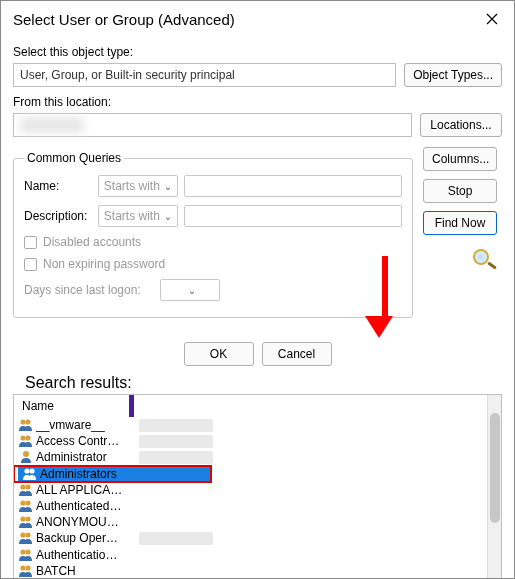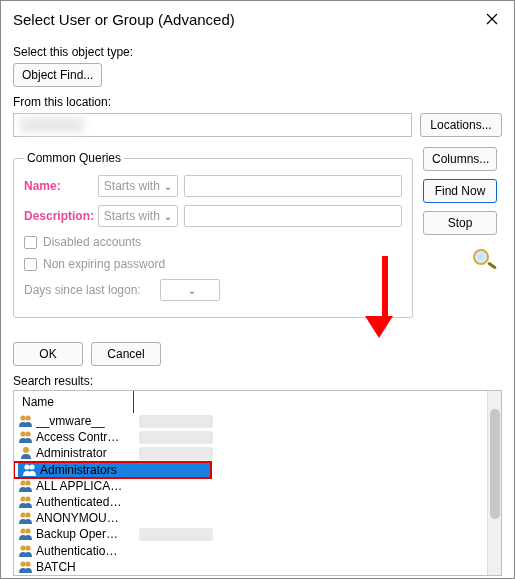--- a/index.html
+++ b/index.html
@@ -43,21 +43,21 @@
     .btn.side { width: 74px; }
     .btn.primary { border: 1.5px solid #0a64d6; color: #000; }
     .fieldset {
       border: 1px solid #c8c8c8; border-radius: 3px; padding: 10px 10px 8px 10px;
       margin-top: 6px; position: relative;
       width: 400px;
     }
     .fieldset legend { font-size: 12px; padding: 0 3px; }
     .queries-layout { display: flex; align-items:flex-start; gap: 10px; }
     .fs-row { display:flex; align-items:center; margin-bottom:8px; gap:6px; }
-    .fs-label { width: 68px; color:#ec4899; font-size: 12px; font-weight: bold; }
+    .fs-label { width: 68px; color:#000000; font-size: 12px; }
     .dim { color:#9a9a9a; }
     .combo {
       border:1px solid #c8c8c8; height:22px; width: 80px; font-size:12px;
       display:flex; align-items:center; justify-content:center; gap:4px;
       color:#9a9a9a; border-radius: 2px; background:#fff;
     }
     .combo.wide { width: 60px; }
     .chev { font-size:10px; color:#666; }
     .txt {
       border:1px solid #c8c8c8; height:22px; flex:1; background:#fff; border-radius:2px;
@@ -75,31 +75,31 @@
       position: absolute; left: 376px; top: 256px; pointer-events:none;
     }
     .red-arrow .shaft { width:6px; height:60px; background:#ff0000; margin:0 auto; }
     .red-arrow .head {
       width:0; height:0;
       border-left:14px solid transparent;
       border-right:14px solid transparent;
       border-top:22px solid #ff0000;
       margin-left:-11px;
     }
-    .bottom-buttons { display:flex; justify-content:flex-start; gap:8px; margin-top: 24px; }
-    .section-label2 { margin-top: 8px; font-size:12px; }
+    .bottom-buttons { display:flex; justify-content:center; gap:8px; margin-top: 24px; }
+    .section-label2 { margin-top: 8px; font-size:16px;margin-left:12px; }
     .results {
       border:1px solid #bfbfbf; margin-top:2px; height: 186px; overflow:hidden;
       position:relative;
     }
     .results-header {
       display:flex; font-size:12px; background:#fff; border-bottom: 0px solid #e0e0e0;
     }
     .col-h {
-      padding:4px 8px; border-right:1px solid #4c1d95; background:#fff;
+      padding:4px 8px; border-right:5px solid #4c1d95; background:#fff;
     }
     .col-h.name { width: 120px; }
     .col-h.folder { flex:1; }
     .list { overflow-y:hidden; height: 160px; }
     .row-item {
       display:flex; align-items:center; height:16.2px; font-size:12px;
       padding-left: 4px; white-space:nowrap;
     }
     .row-item .icon { width:16px; height:14px; display:inline-flex; align-items:center; justify-content:center; margin-right:2px;}
     .row-item .nm { width: 100px; overflow:hidden; text-overflow:ellipsis; }
@@ -121,21 +121,24 @@
     <svg width="12" height="12" viewBox="0 0 12 12">
         <path d="M1 1 L11 11 M11 1 L1 11" stroke="#000" stroke-width="1.2"></path>
       </svg>
   </div>
 </div>
 
 <div class="content">
 
   <div class="label-line">Select this object type:</div>
   <div class="row">
-    <button class="btn">Object Find...</button>
+    <div class="inset-text">
+      <span>User, Group, or Built-in security principal</span>
+    </div>
+    <button class="btn">Object Types...</button>
   </div>
 
   <div class="label-line">From this location:</div>
   <div class="row">
     <div class="inset-text">
       <span class="blur"></span>
     </div>
     <button class="btn">Locations...</button>
   </div>
 
@@ -174,22 +177,22 @@
         <span class="dim" style="width:130px">Days since last logon:</span>
         <div class="combo wide">
           <span></span>
           <span class="chev">⌄</span>
         </div>
       </div>
     </fieldset>
 
     <div class="sidecol">
       <button class="btn side">Columns...</button>
+      <button class="btn side">Stop</button>
       <button class="btn side primary">Find Now</button>
-      <button class="btn side">Stop</button>
       <div class="magnifier">
         <div class="mag-circle"></div>
           <div class="mag-handle"></div>
       </div>
     </div>
   </div>
 
   <div class="bottom-buttons">
     <button class="btn" style="min-width:70px">OK</button>
     <button class="btn" style="min-width:70px">Cancel</button>

